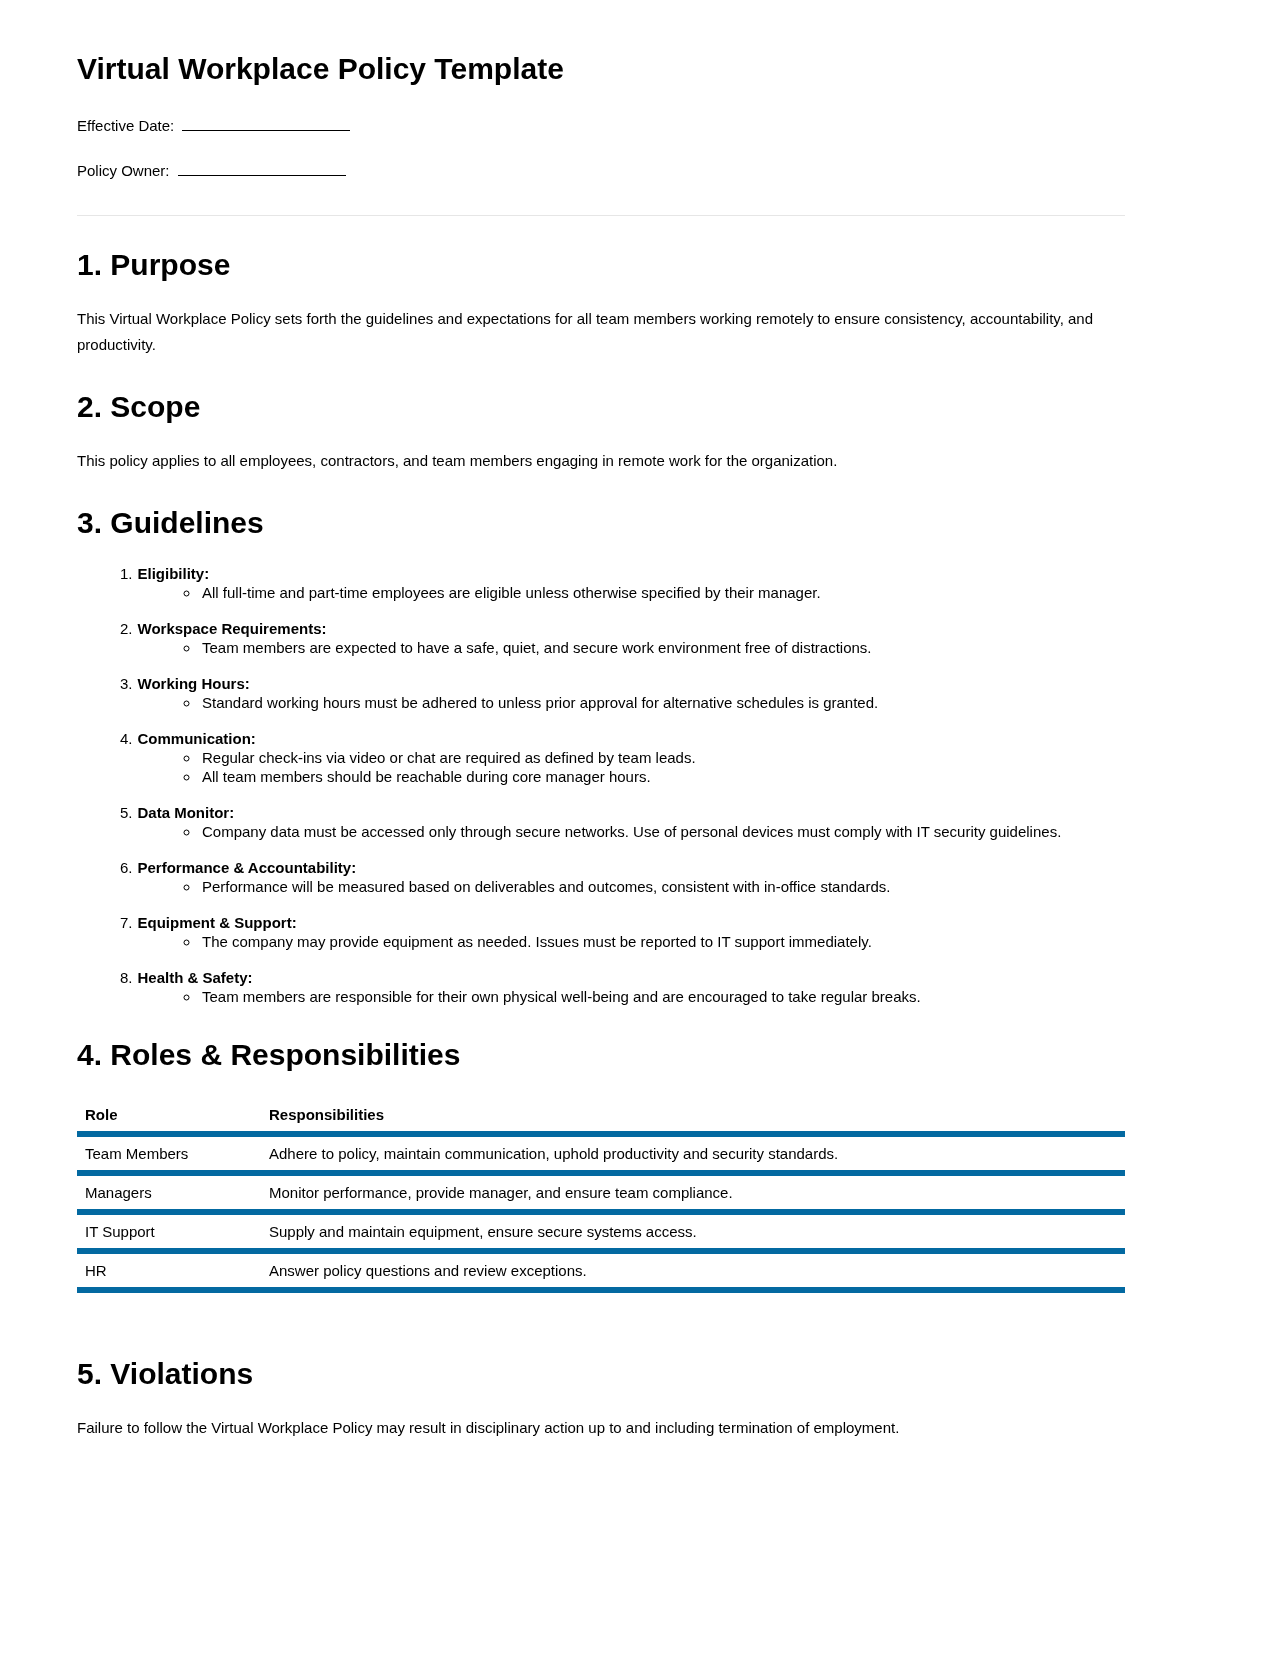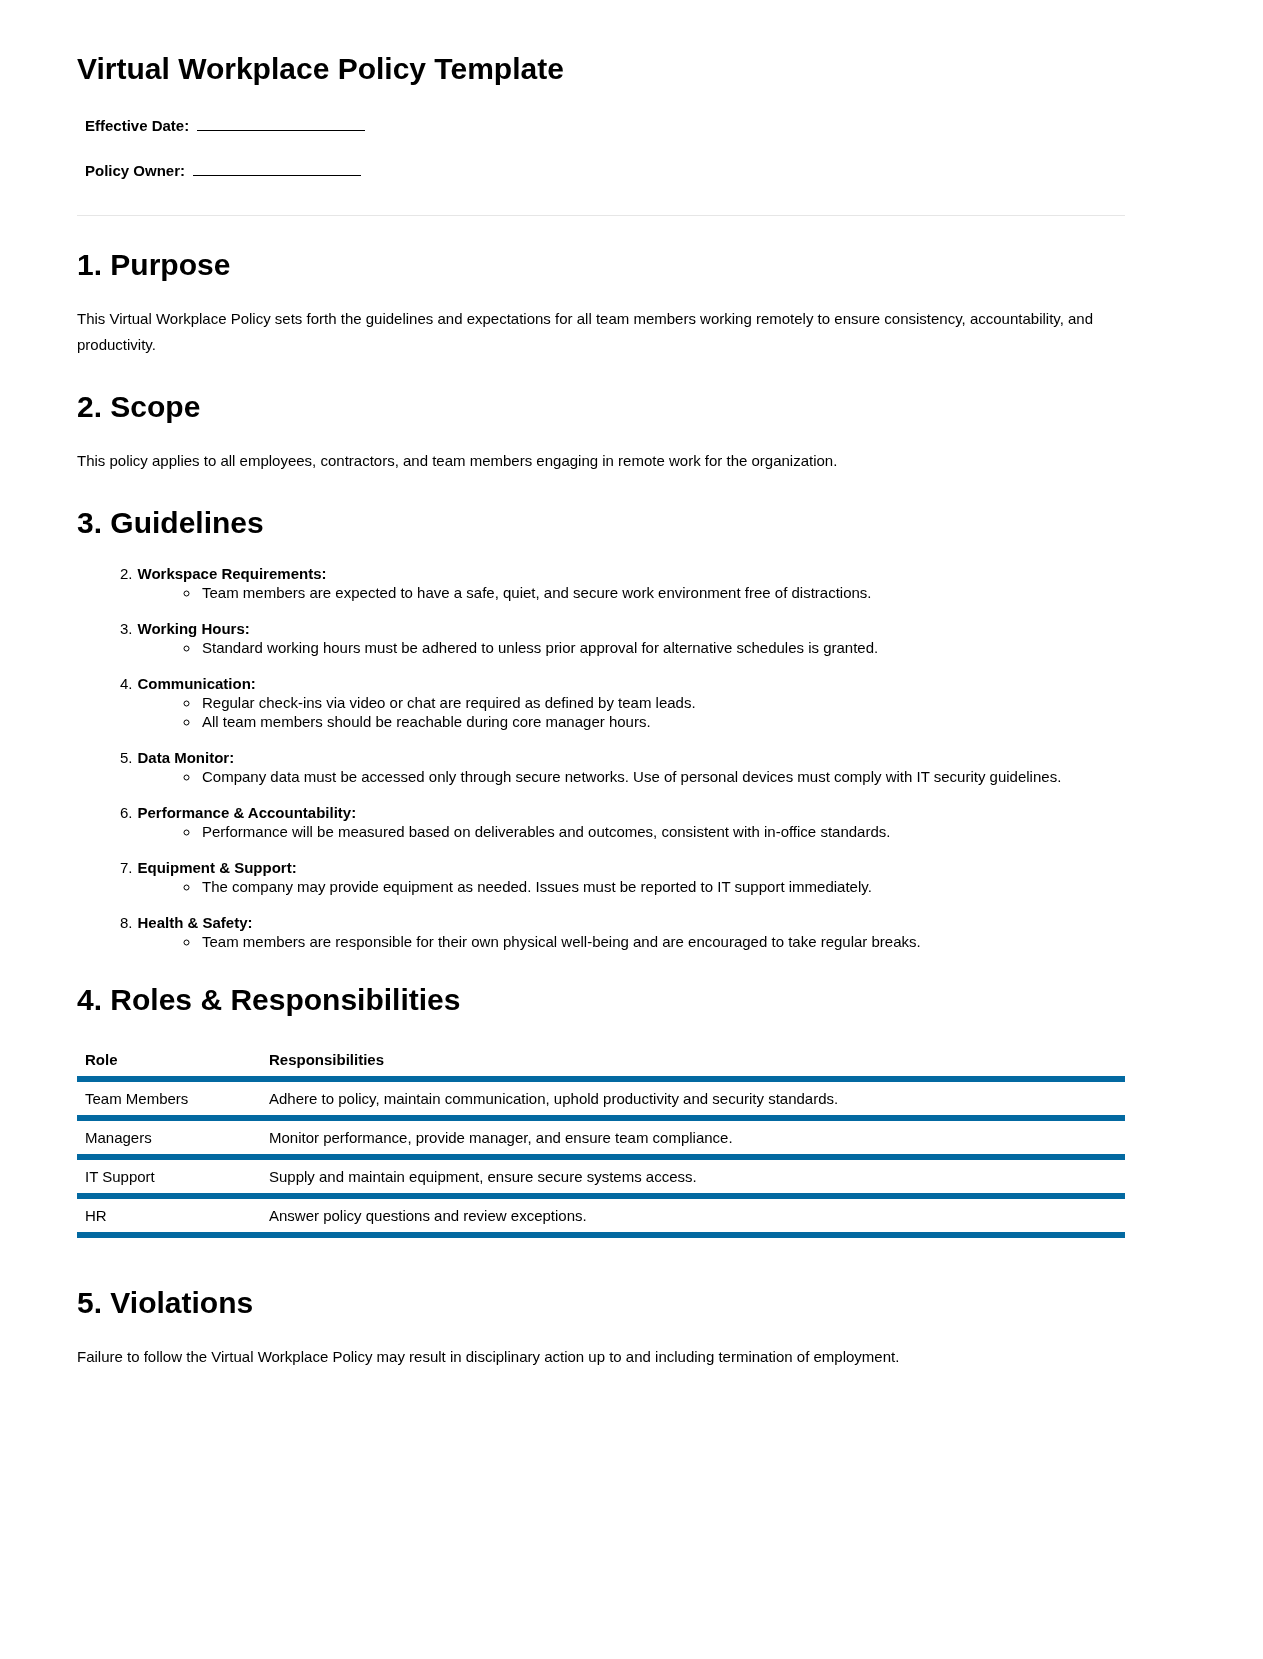--- a/index.html
+++ b/index.html
@@ -19,22 +19,22 @@
     box-sizing: border-box;
   }
   h1.doc-title {
     font-size: 30px;
     font-weight: 700;
     margin: 22px 0 30px 0;
     letter-spacing: 0;
   }
   .field-line {
     font-size: 15px;
-    font-weight: 700;
-    margin: 0 0 25px 8px;
+    font-weight: 400;
+    margin: 0 0 25px 0;
     line-height: 20px;
   }
   .blank {
     display: inline-block;
     width: 168px;
     border-bottom: 1.5px solid #000000;
     height: 13px;
     margin-left: 4px;
     vertical-align: baseline;
   }
@@ -127,20 +127,28 @@
   <h2 class="section-heading">1. Purpose</h2>
   <p class="body-text">This Virtual Workplace Policy sets forth the guidelines and expectations for all team members working remotely to ensure consistency, accountability, and productivity.</p>
 
   <h2 class="section-heading">2. Scope</h2>
   <p class="body-text">This policy applies to all employees, contractors, and team members engaging in remote work for the organization.</p>
 
   <h2 class="section-heading">3. Guidelines</h2>
 
   <div class="gl-list">
 
+    <div class="gl-item">
+      <div class="gl-head">
+        <span class="gl-num">1.</span><span class="gl-bold">Eligibility:</span>
+      </div>
+      <ul class="gl-points">
+        <li>All full-time and part-time employees are eligible unless otherwise specified by their manager.</li>
+      </ul>
+    </div>
 
     <div class="gl-item">
       <div class="gl-head">
         <span class="gl-num">2.</span><span class="gl-bold">Workspace Requirements:</span>
       </div>
       <ul class="gl-points">
         <li>Team members are expected to have a safe, quiet, and secure work environment free of distractions.</li>
       </ul>
     </div>
 
@@ -223,16 +231,16 @@
         <td>IT Support</td>
         <td>Supply and maintain equipment, ensure secure systems access.</td>
       </tr>
       <tr>
         <td>HR</td>
         <td>Answer policy questions and review exceptions.</td>
       </tr>
     </tbody>
   </table>
 
-  <h2 class="section-heading" style="margin-top:48px;">5. Violations</h2>
+  <h2 class="section-heading" style="margin-top:64px;">5. Violations</h2>
   <p class="body-text">Failure to follow the Virtual Workplace Policy may result in disciplinary action up to and including termination of employment.</p>
 
 </div>
 
 </body></html>

